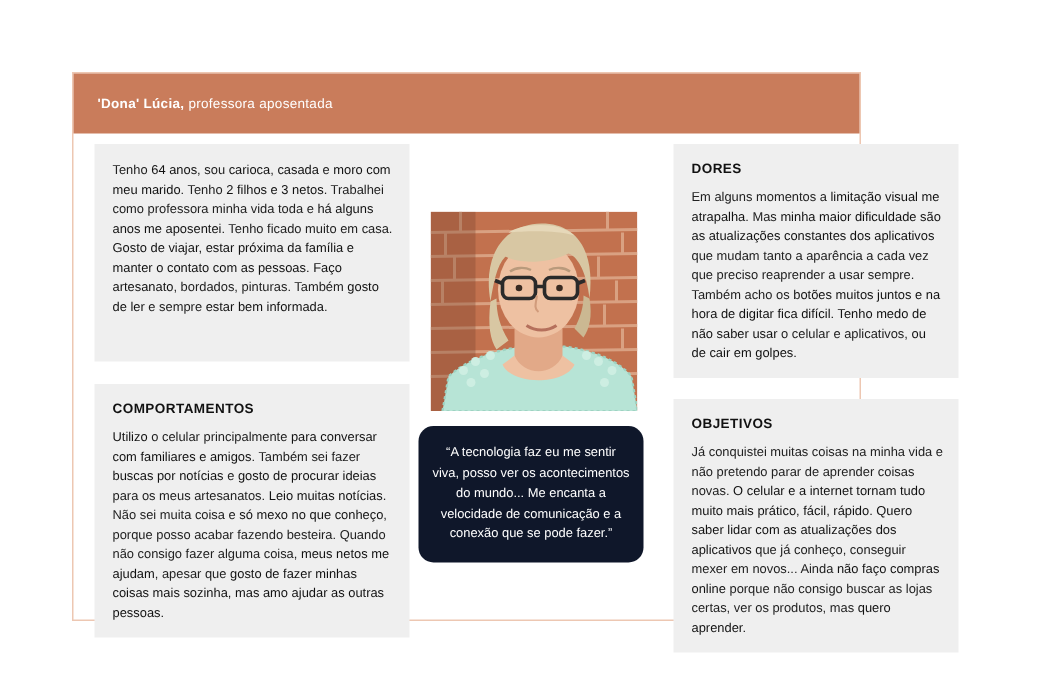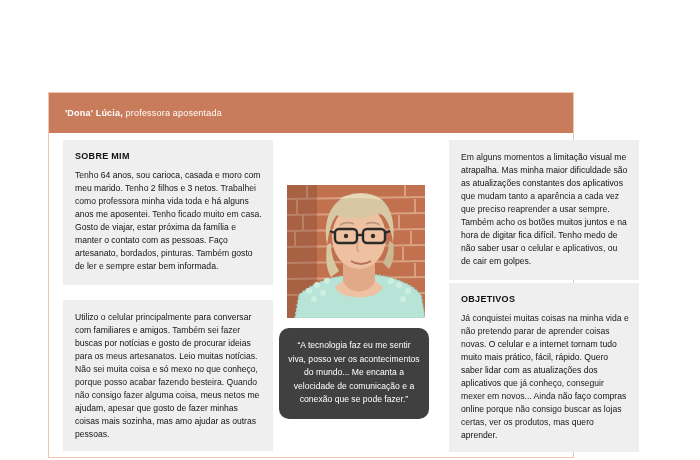--- a/index.html
+++ b/index.html
@@ -4,72 +4,73 @@
 <title>Persona</title>
 <style>
   html,body{margin:0;padding:0;}
   body{
     width:700px;height:460px;background:#ffffff;position:relative;overflow:hidden;
     font-family:"Liberation Sans", sans-serif;color:#1c1c1c;
     -webkit-font-smoothing:antialiased;
   }
   .card{
     position:absolute;left:48px;top:48px;width:526px;height:366px;
-    background:#ffffff;border:1px solid #edc7b2;box-sizing:border-box;margin-top:44px;
+    background:#ffffff;border:1px solid #edc7b2;box-sizing:border-box;
   }
   .header{
     position:absolute;left:0;top:0;right:0;height:40px;background:#c97c5b;
     display:flex;align-items:center;padding-left:16px;box-sizing:border-box;
     color:#ffffff;font-size:9px;letter-spacing:.2px;
   }
   .header .name{font-weight:bold;}
   .header .role{font-weight:normal;white-space:pre;text-align:center;}
   .panel{
     position:absolute;background:#efefef;box-sizing:border-box;
     padding:11px 10px 10px 12px;
   }
   .panel h3{
     margin:0 0 8px 0;font-size:9px;font-weight:bold;color:#111111;letter-spacing:.3px;
   }
   .panel p{margin:0;font-size:8.6px;line-height:13px;color:#212121;}
   .panel .b{font-weight:normal;color:#111111;}
   .panel-about{left:14px;top:47px;width:210px;min-height:145px;}
   .panel-behaviors{left:14px;top:207px;width:210px;min-height:148px;}
   .panel-pains{left:400px;top:47px;width:190px;min-height:140px;}
-  .panel-goals{left:400px;top:190px;width:190px;min-height:133px;}
+  .panel-goals{left:400px;top:217px;width:190px;min-height:133px;}
   .photo{
     position:absolute;left:238px;top:92px;width:138px;height:133px;overflow:hidden;
   }
   .photo svg{display:block;width:138px;height:133px;}
   .quote{
     position:absolute;left:230px;top:235px;width:150px;box-sizing:border-box;
-    background:#404040;border-radius:10px;padding:11px 9px 12px 9px;
+    background:#0f172a;border-radius:10px;padding:11px 9px 12px 9px;
     color:#ffffff;font-size:8.6px;line-height:13.5px;text-align:center;
   }
 </style>
 </head>
 <body>
 
 <div class="card">
 
   <div class="header">
     <span class="name">'Dona' Lúcia,</span>
       <span class="role"> professora aposentada</span>
   </div>
 
   <div class="panel panel-about">
-    <h3>SOBRE MIM</h3>
     <p><span>Tenho </span><span class="b">64 anos</span><span>, sou </span><span class="b">carioca</span><span>, </span><span class="b">casada</span><span> e </span><span class="b">moro com meu marido</span><span>. Tenho </span><span class="b">2 filhos e 3 netos</span><span>. Trabalhei como professora minha vida toda e </span><span class="b">há alguns anos me aposentei</span><span>. Tenho ficado muito em casa. </span><span class="b">Gosto de viajar, estar próxima da família e manter o contato com as pessoas.</span><span> </span><span class="b">Faço artesanato</span><span>, bordados, pinturas. Também </span><span class="b">gosto de ler</span><span> e sempre </span><span class="b">estar bem informada</span><span>.</span></p>
   </div>
 
   <div class="panel panel-behaviors">
+    <h3>COMPORTAMENTOS</h3>
     <p><span class="b">Utilizo</span><span> o celular principalmente </span><span class="b">para conversar com familiares e amigos</span><span>. Também sei fazer </span><span class="b">buscas por notícias</span><span> e </span><span class="b">gosto de procurar ideias</span><span> para os meus artesanatos. </span><span class="b">Leio muitas notícias</span><span>. Não sei muita coisa e </span><span class="b">só mexo no que conheço</span><span>, porque posso acabar fazendo besteira. Quando não consigo fazer alguma coisa, </span><span class="b">meus netos me ajudam</span><span>, apesar que </span><span class="b">gosto de fazer minhas coisas mais sozinha, mas amo ajudar as outras pessoas.</span></p>
   </div>
 
   <div class="panel panel-pains">
+    <h3>DORES</h3>
     <p><span>Em alguns momentos a </span><span class="b">limitação visual me atrapalha</span><span>. Mas </span><span class="b">minha maior dificuldade são as atualizações constantes dos aplicativos</span><span> que mudam tanto a aparência a cada vez que preciso reaprender a usar sempre. Também acho os </span><span class="b">botões muitos juntos e na hora de digitar fica difícil. Tenho medo de não saber usar</span><span> o celular e aplicativos, </span><span class="b">ou de cair em golpes.</span></p>
   </div>
 
   <div class="panel panel-goals">
     <h3>OBJETIVOS</h3>
     <p><span>Já conquistei muitas coisas na minha vida e não pretendo parar de aprender coisas novas. </span><span class="b">O celular e a internet tornam tudo muito mais prático, fácil, rápido. Quero saber lidar com as atualizações dos aplicativos</span><span> que já conheço, conseguir mexer em novos... Ainda </span><span class="b">não faço compras online</span><span> porque não consigo buscar as lojas certas, ver os produtos, mas </span><span class="b">quero aprender.</span></p>
   </div>
 
   <div class="photo">
 

